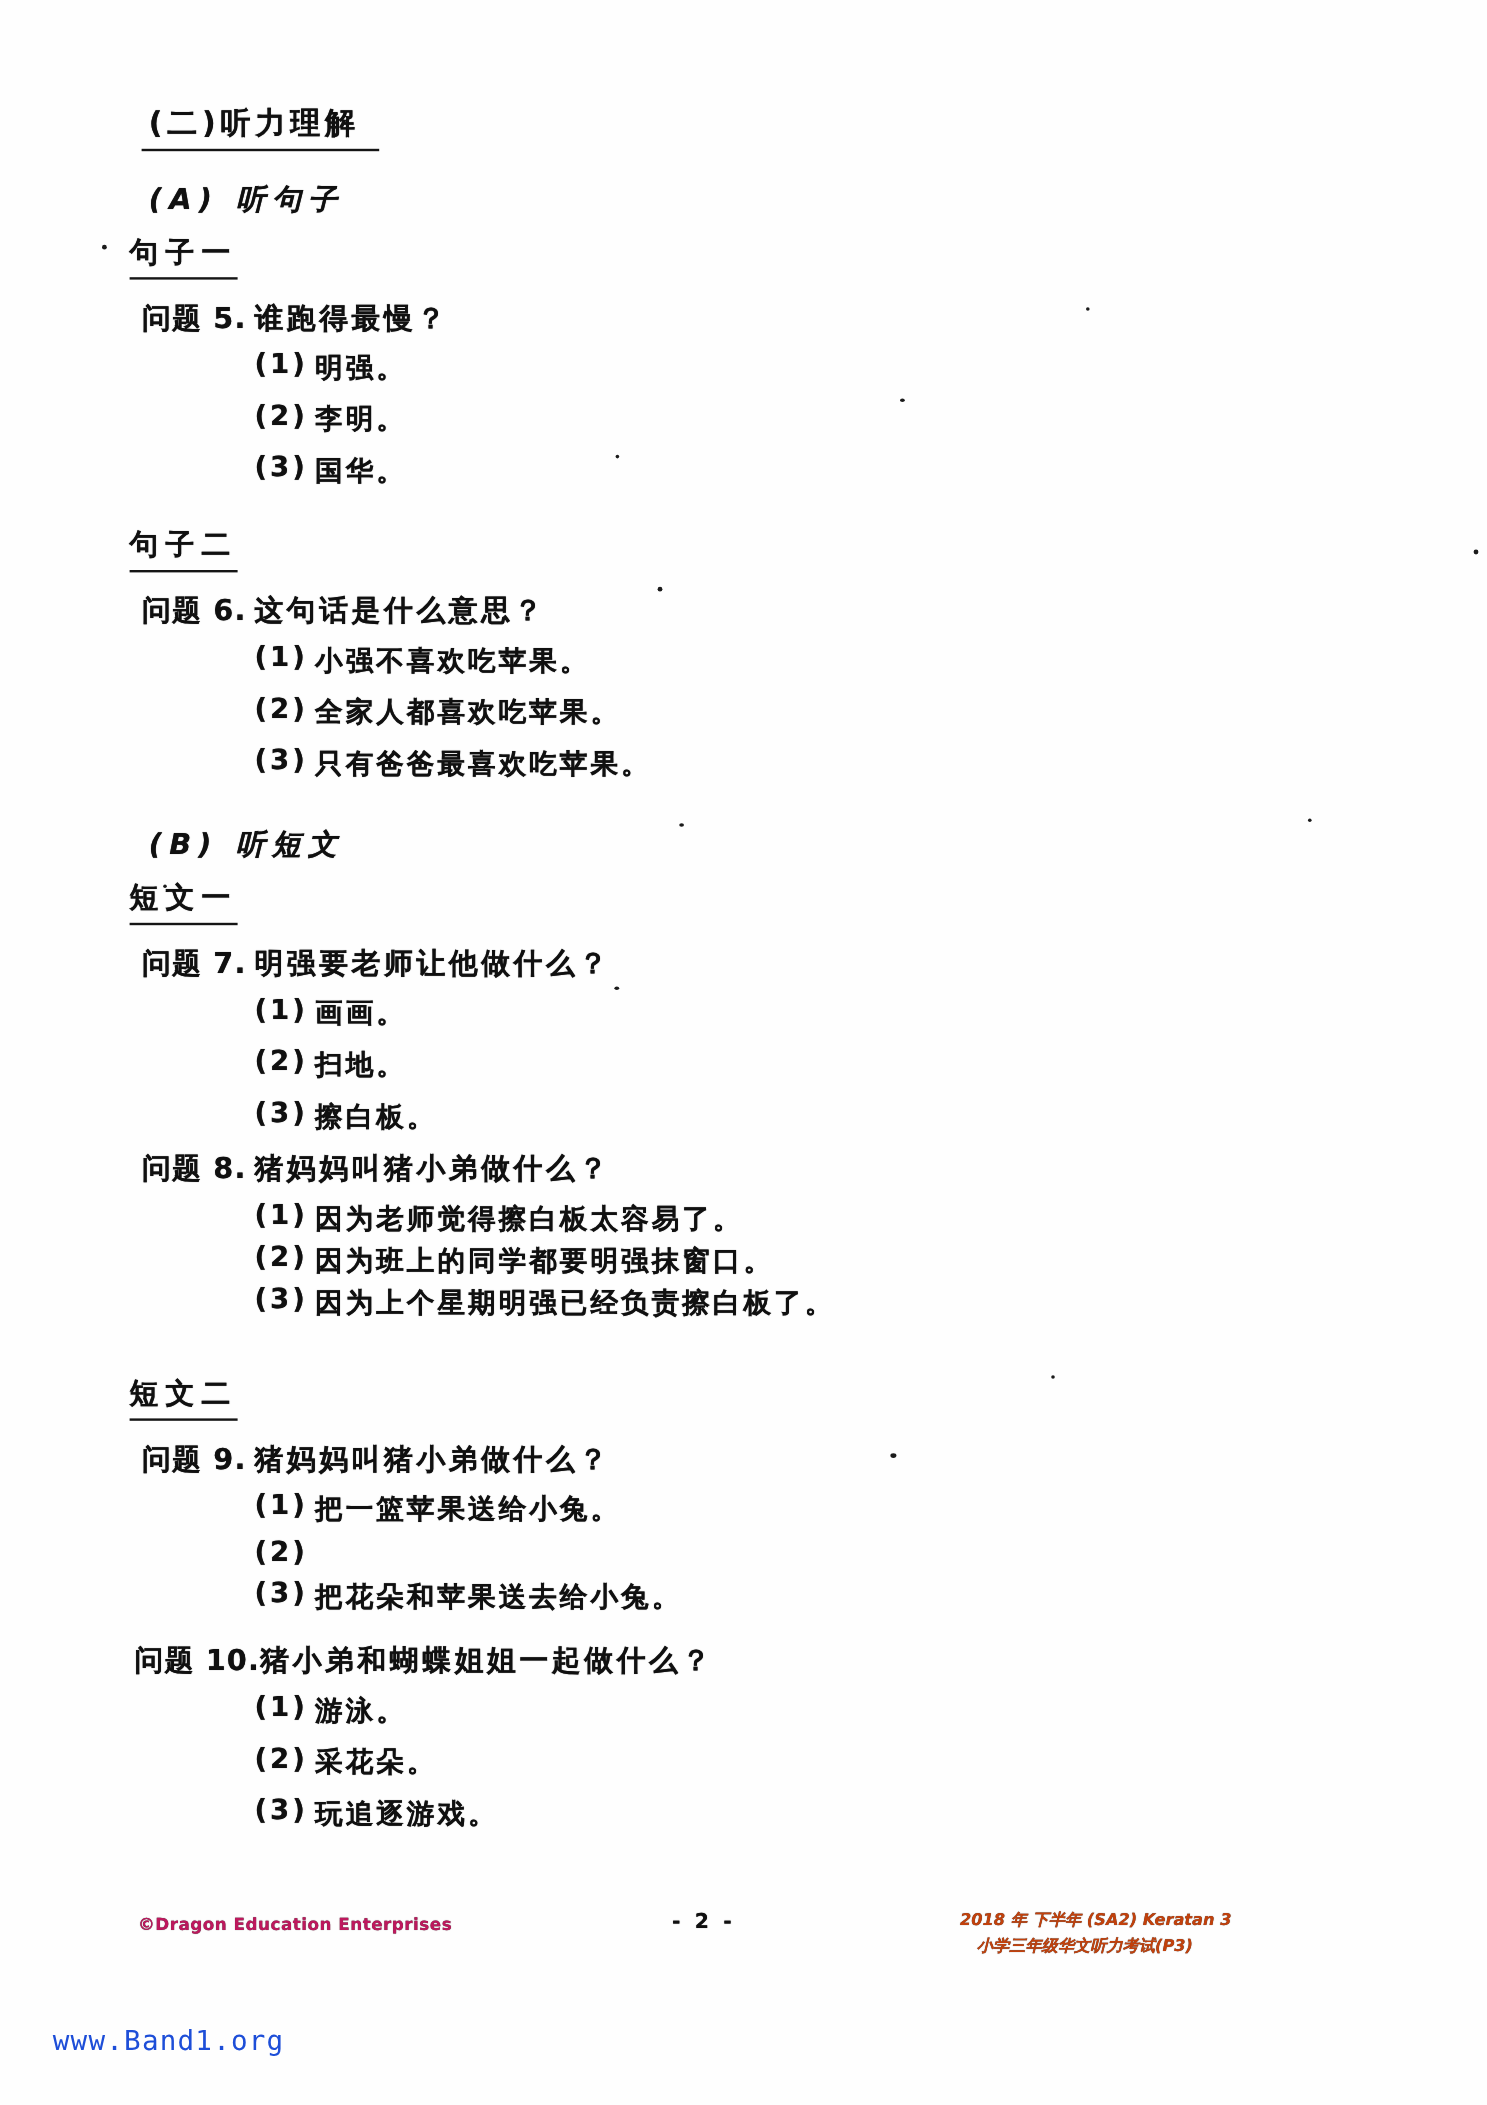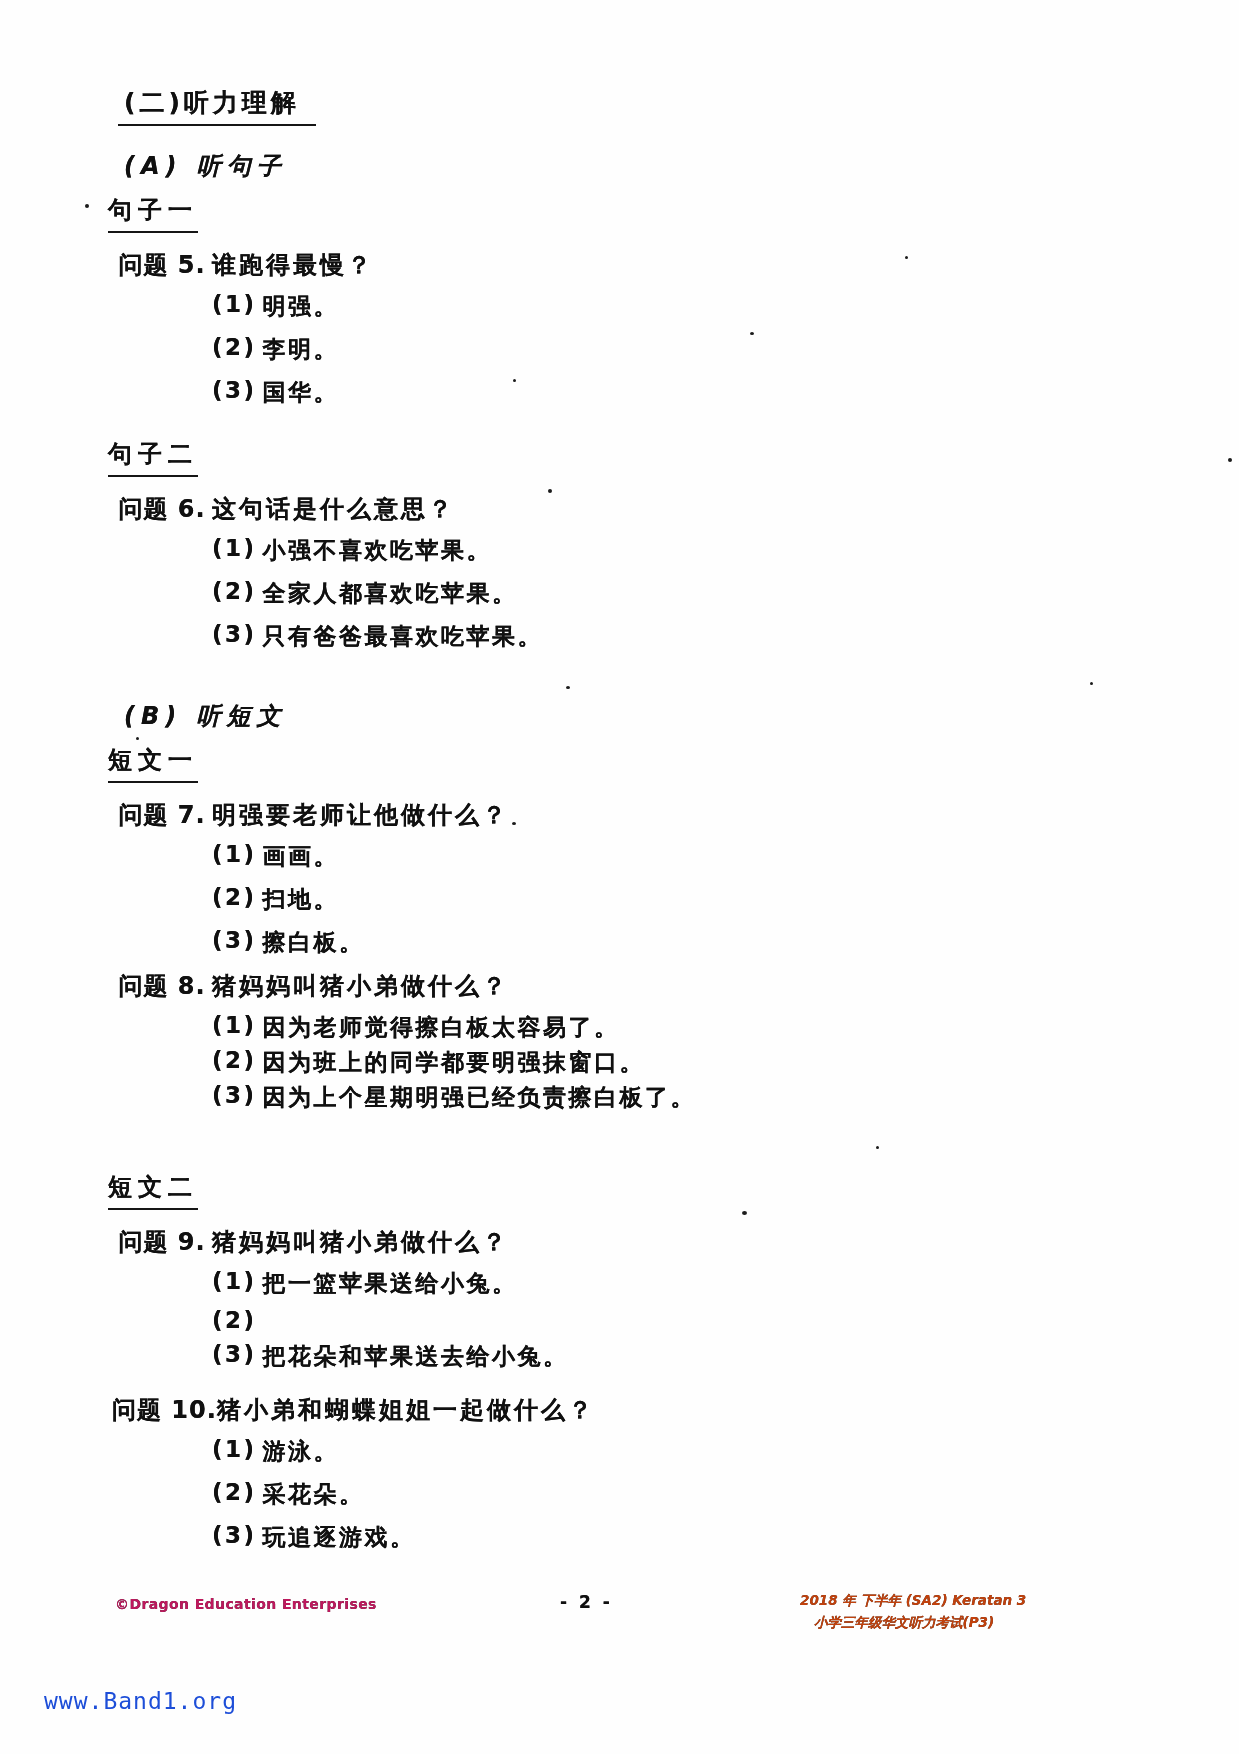--- a/index.html
+++ b/index.html
@@ -37,22 +37,22 @@
   .qtext { letter-spacing:3px; }
 
   .options { margin-left:100px; }
   .option { display:flex; font-size:23px; font-weight:600; letter-spacing:2.5px; margin-bottom:12px; }
   .option .marker { margin-right:6px; font-weight:700; }
   .options.tight .option { margin-bottom:4px; }
   .options.semi  .option { margin-bottom:8px; }
 
   .mt-30 { margin-top:30px; }
   .mt-28 { margin-top:12px; }
-  .mt-52 { margin-top:48px; }
-  .mt-58 { margin-top:58px; }
+  .mt-52 { margin-top:36px; }
+  .mt-58 { margin-top:44px; }
   .mt-22 { margin-top:22px; }
 
   .footer-left {
     position:absolute; left:115px; top:1596px;
     font-size:14px; font-weight:bold; letter-spacing:0.4px; color:#be185d;
   }
   .footer-page {
     position:absolute; left:560px; top:1592px;
     font-size:17px; font-weight:bold; letter-spacing:3px;
   }

